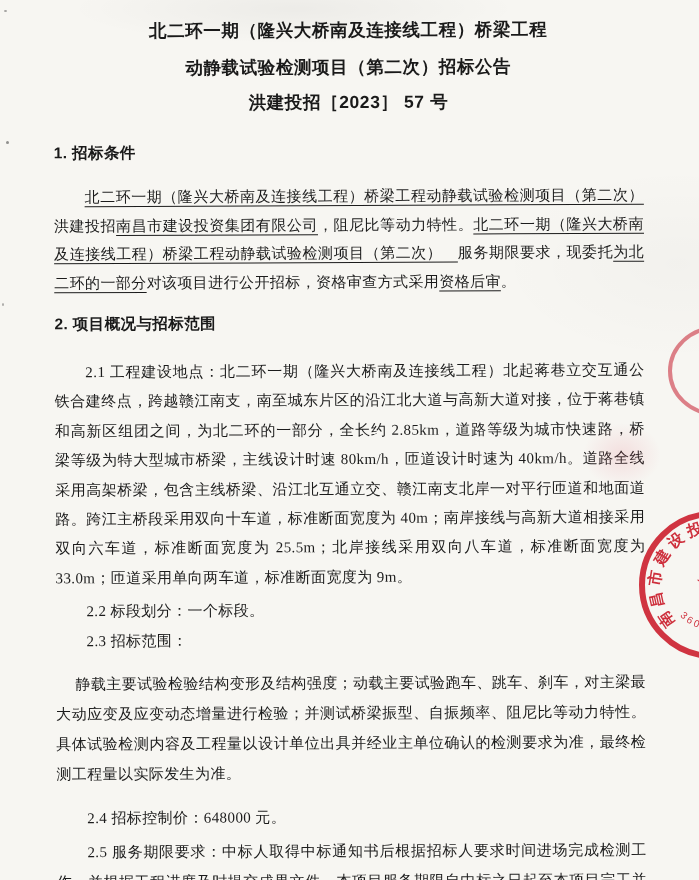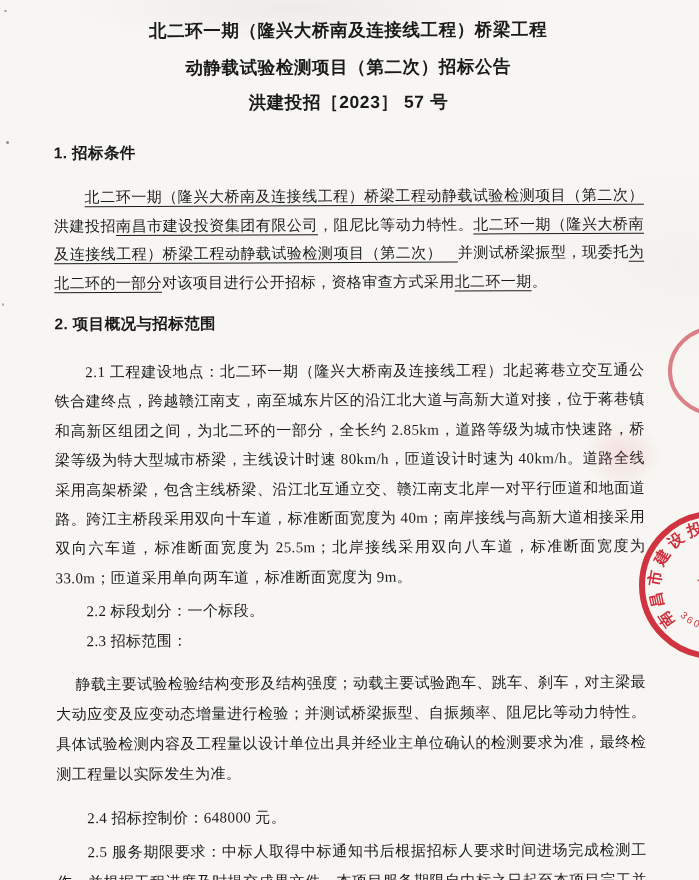--- a/index.html
+++ b/index.html
@@ -64,21 +64,21 @@
 
 <div class="page">
   <div class="content">
 
     <div class="doc-title" id="title1">北二环一期（隆兴大桥南及连接线工程）桥梁工程</div>
     <div class="doc-title" id="title2">动静载试验检测项目（第二次）招标公告</div>
     <div class="doc-title" id="title3">洪建投招［2023］ 57 号</div>
 
     <div class="heading" id="heading1">1. 招标条件</div>
 
-    <p class="body indent" id="p1"><span class="u">北二环一期（隆兴大桥南及连接线工程）桥梁工程动静载试验检测项目（第二次）</span><span>洪建投招</span><span class="u">南昌市建设投资集团有限公司</span><span>，阻尼比等动力特性。</span><span class="u">北二环一期（隆兴大桥南及连接线工程）桥梁工程动静载试验检测项目（第二次）　</span><span>并测试桥梁振型，现委托</span><span class="u">为北二环的一部分</span><span>对该项目进行公开招标，资格审查方式采用</span><span class="u">北二环一期</span><span>。</span></p>
+    <p class="body indent" id="p1"><span class="u">北二环一期（隆兴大桥南及连接线工程）桥梁工程动静载试验检测项目（第二次）</span><span>洪建投招</span><span class="u">南昌市建设投资集团有限公司</span><span>，阻尼比等动力特性。</span><span class="u">北二环一期（隆兴大桥南及连接线工程）桥梁工程动静载试验检测项目（第二次）　</span><span>服务期限要求，现委托</span><span class="u">为北二环的一部分</span><span>对该项目进行公开招标，资格审查方式采用</span><span class="u">资格后审</span><span>。</span></p>
 
     <div class="heading" id="heading2">2. 项目概况与招标范围</div>
 
     <p class="body indent" id="p21">2.1 工程建设地点：北二环一期（隆兴大桥南及连接线工程）北起蒋巷立交互通公铁合建终点，跨越赣江南支，南至城东片区的沿江北大道与高新大道对接，位于蒋巷镇和高新区组团之间，为北二环的一部分，全长约 2.85km，道路等级为城市快速路，桥梁等级为特大型城市桥梁，主线设计时速 80km/h，匝道设计时速为 40km/h。道路全线采用高架桥梁，包含主线桥梁、沿江北互通立交、赣江南支北岸一对平行匝道和地面道路。跨江主桥段采用双向十车道，标准断面宽度为 40m；南岸接线与高新大道相接采用双向六车道，标准断面宽度为 25.5m；北岸接线采用双向八车道，标准断面宽度为 33.0m；匝道采用单向两车道，标准断面宽度为 9m。</p>
     <p class="body indent" id="p22">2.2 标段划分：一个标段。</p>
     <p class="body indent" id="p23">2.3 招标范围：</p>
     <p class="body indent-sm" id="p23b">静载主要试验检验结构变形及结构强度；动载主要试验跑车、跳车、刹车，对主梁最大动应变及应变动态增量进行检验；并测试桥梁振型、自振频率、阻尼比等动力特性。具体试验检测内容及工程量以设计单位出具并经业主单位确认的检测要求为准，最终检测工程量以实际发生为准。</p>
     <p class="body indent" id="p24">2.4 招标控制价：648000 元。</p>
     <p class="body indent" id="p25">2.5 服务期限要求：中标人取得中标通知书后根据招标人要求时间进场完成检测工作，并根据工程进度及时提交成果文件。本项目服务期限自中标之日起至本项目完工并通车后结</p>
 

